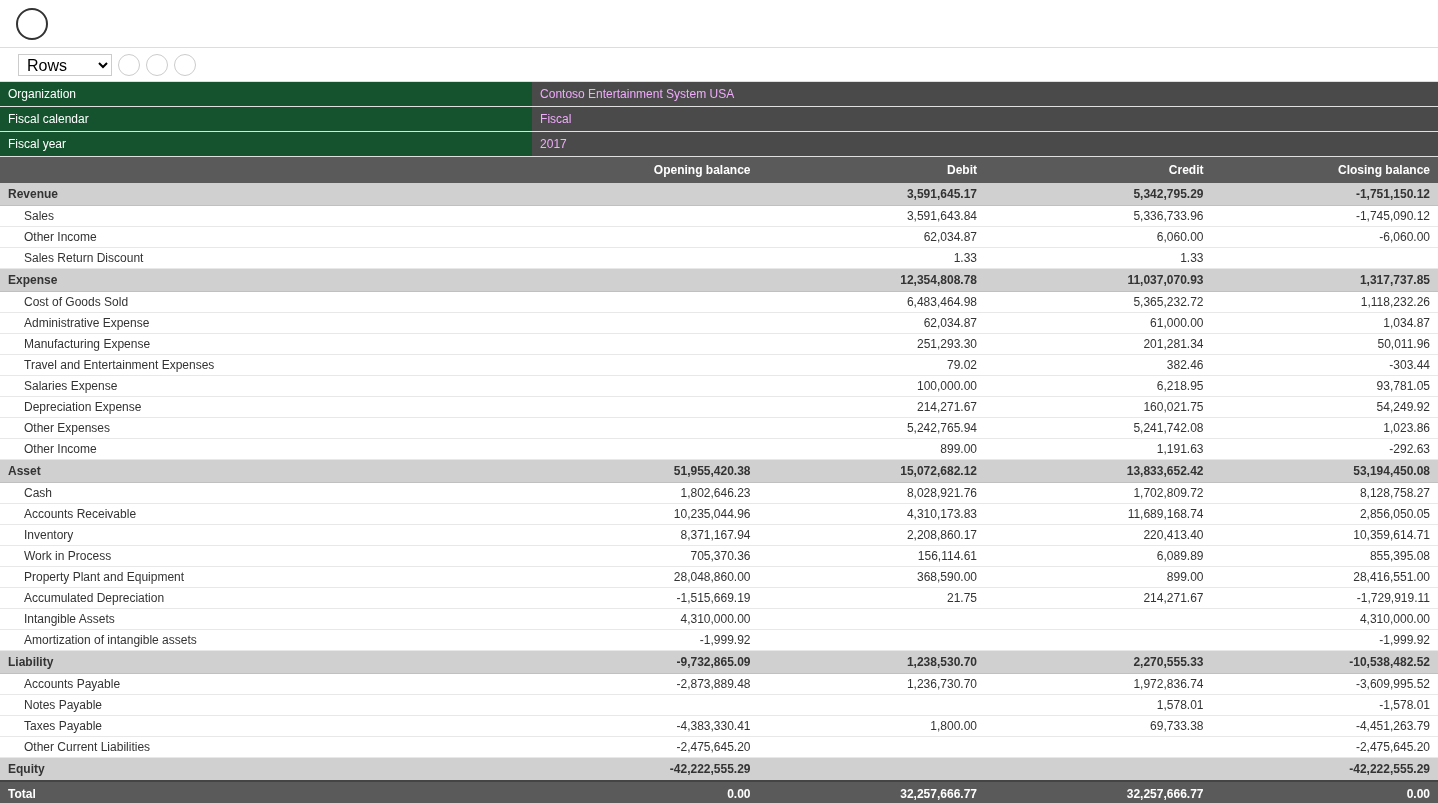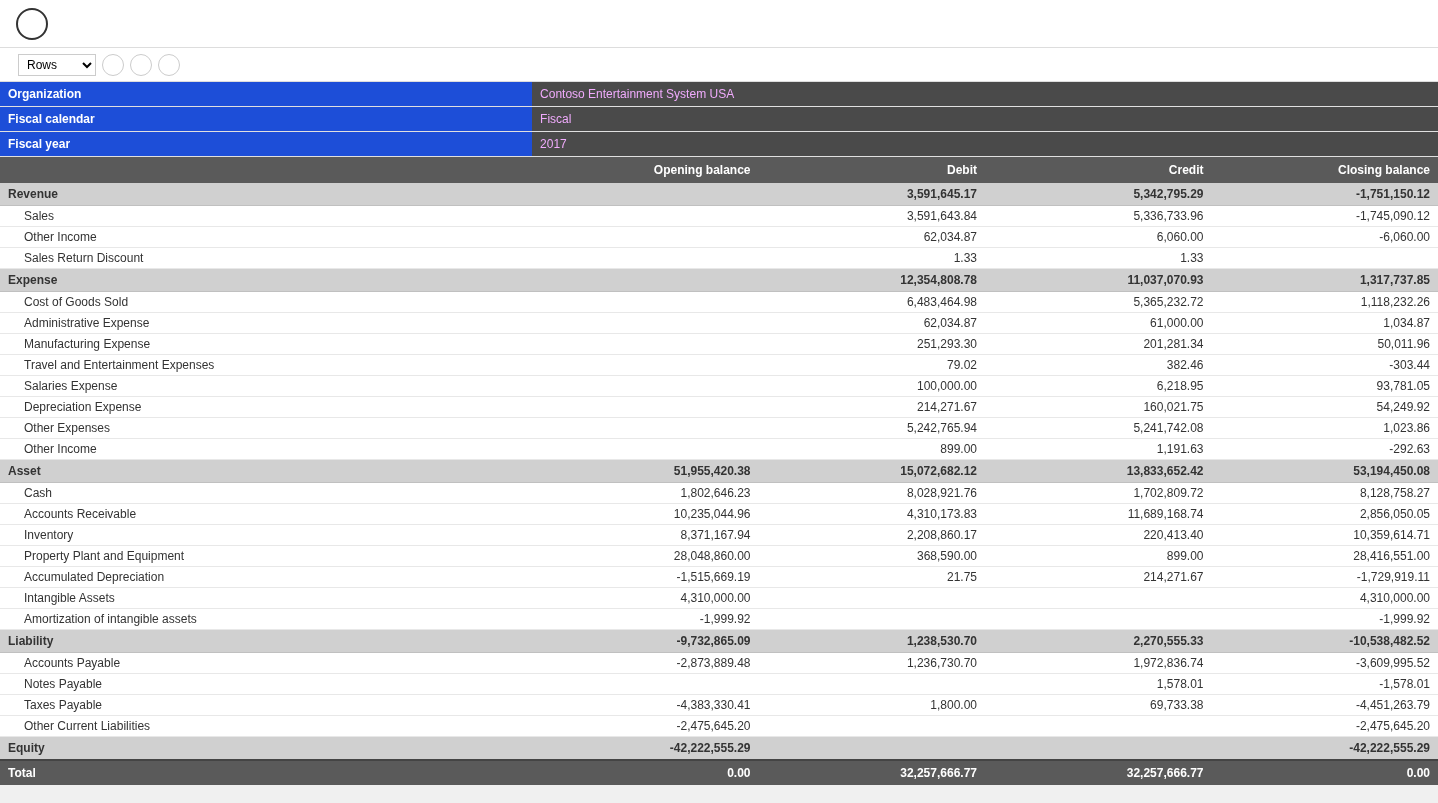--- a/index.html
+++ b/index.html
@@ -16,21 +16,21 @@
       font-size: 16px; font-weight: bold; color: #333;
     }
     .page-title { font-size: 22px; font-weight: 300; color: #333; }
 
     .toolbar {
       display: flex; align-items: center; padding: 4px 8px; background: #fff;
       border-bottom: 1px solid #ddd; height: 34px; gap: 6px;
     }
     .drill-label { font-size: 12px; color: #333; margin-right: 4px; }
     .drill-select {
-      border: 1px solid #ccc; padding: 1px 4px; font-size: 12px;
+      border: 1px solid #ccc; padding: 1px 4px; font-size: 16px;
       height: 22px; background: #fff;
     }
     .toolbar-btn {
       width: 22px; height: 22px; border: 1px solid #ccc; border-radius: 50%;
       display: flex; align-items: center; justify-content: center;
       cursor: pointer; background: #fff; font-size: 11px; color: #555;
     }
     .toolbar-right { margin-left: auto; display: flex; align-items: center; gap: 8px; }
     .toolbar-icon-btn {
       width: 22px; height: 22px; display: flex; align-items: center;
@@ -43,21 +43,21 @@
 
     table {
       width: 100%; border-collapse: collapse; background: #fff;
     }
 
     
     .info-row td {
       padding: 5px 8px; border-bottom: 1px solid #e0e0e0;
     }
     .info-row .label-cell {
-      background: #1d4ed8; color: #fff; font-weight: 700; width: 37%;
+      background: #14532d; color: #fff; font-weight: 400; width: 37%;
       font-size: 12px;
       margin-left: 44px;
     }
     .info-row .value-cell {
       background: #4a4a4a; color: #f0abfc; font-size: 12px;
     }
 
     
     .col-header-row th {
       background: #5a5a5a; color: #fff; padding: 6px 8px;
@@ -259,20 +259,27 @@
       <td>2,856,050.05</td>
     </tr>
         <tr class="detail-row">
       <td>Inventory</td>
       <td>8,371,167.94</td>
       <td>2,208,860.17</td>
       <td>220,413.40</td>
       <td>10,359,614.71</td>
     </tr>
         <tr class="detail-row">
+      <td>Work in Process</td>
+      <td>705,370.36</td>
+      <td>156,114.61</td>
+      <td>6,089.89</td>
+      <td>855,395.08</td>
+    </tr>
+        <tr class="detail-row">
       <td>Property Plant and Equipment</td>
       <td>28,048,860.00</td>
       <td>368,590.00</td>
       <td>899.00</td>
       <td>28,416,551.00</td>
     </tr>
         <tr class="detail-row">
       <td>Accumulated Depreciation</td>
       <td>-1,515,669.19</td>
       <td>21.75</td>

